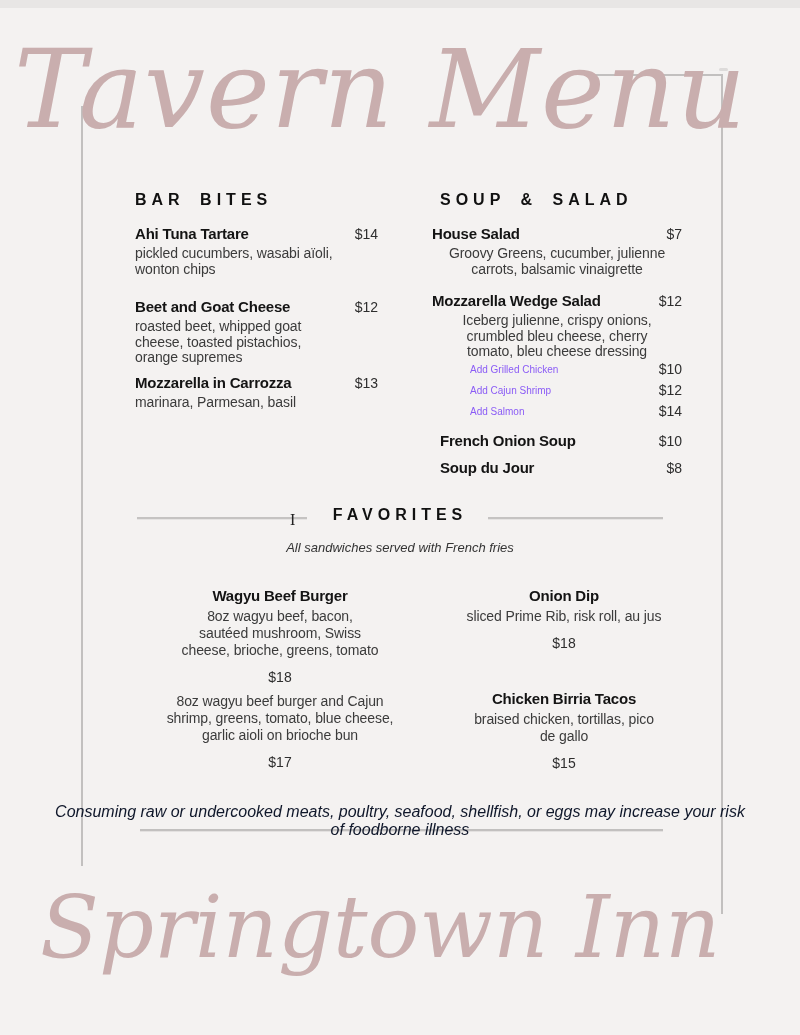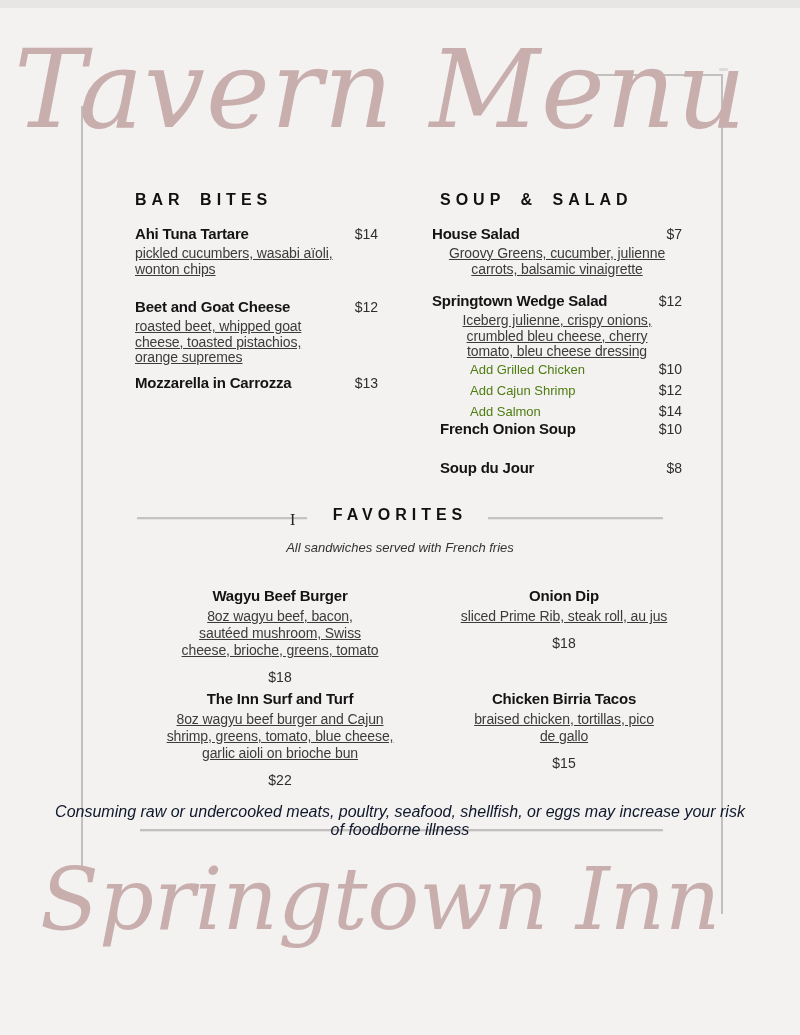--- a/index.html
+++ b/index.html
@@ -9,21 +9,21 @@
     font-family:"Liberation Sans", sans-serif; color:#141414;
   }
 
   
   .script {
     position:absolute; font-family:"DejaVu Serif", cursive;
     font-style:italic; font-weight:400; color:#c9aeae;
     white-space:nowrap; line-height:1; z-index:3; pointer-events:none;
   }
   .script.title  { left:14px;  top:28px;  font-size:108px; letter-spacing:1px; }
-  .script.footer { left:40px;  top:848px; font-size:86px; width:680px; text-align:center; }
+  .script.footer { left:40px;  top:876px; font-size:86px; width:680px; text-align:center; }
 
   
   .line { position:absolute; background:#c2c0bf; z-index:1; }
   .line.left-v   { left:81px;  top:98px;  width:2px;  height:760px; }
   .line.right-v  { left:721px; top:66px;  width:2px;  height:840px; }
   .line.top-h    { left:588px; top:66px;  width:135px; height:2px; }
   .line.bottom-h { left:140px; top:821px; width:523px; height:2px; box-shadow:0 1px 0 #e3e1e0; }
   .line.corner-nub { left:719px; top:60px; width:9px; height:3px; background:#dddbda; border-radius:2px; }
 
   
@@ -32,40 +32,40 @@
     letter-spacing:5px; word-spacing:6px; z-index:2;
   }
 
   
   .item { position:absolute; z-index:2; }
   .item-head { display:flex; justify-content:space-between; align-items:baseline; }
   .item-name { font-size:15px; font-weight:700; letter-spacing:-0.2px; color:#141414; line-height:18px; }
   .item-price { font-size:14px; font-weight:400; color:#2e2e2e; line-height:18px; }
   .item-desc {
     margin-top:3px; font-size:14px; line-height:15.5px; color:#3b3b3b;
-    letter-spacing:-0.1px; white-space:pre-line;text-decoration:underline;
+    letter-spacing:-0.1px; white-space:pre-line;
   }
 
   .col-left  .item { left:135px; width:243px; }
   .col-right .item { left:432px; width:250px;text-align:center; }
   .item.ahi   { top:217px; }
   .item.beet  { top:290px; }
   .item.mozz  { top:366px; }
   .item.house { top:217px; }
   .item.wedge { top:284px; }
 
   
   .addons { position:absolute; left:470px; top:352px; width:212px; z-index:2; }
   .addon-row { display:flex; justify-content:space-between; line-height:19px; margin-bottom:2px; }
-  .addon-name { font-size:13px; color:#4d7c0f;text-align:right; }
+  .addon-name { font-size:10px; color:#8b5cf6;text-align:right; }
   .addon-price { font-size:14px; color:#2e2e2e; }
 
   
   .soup-row { position:absolute; left:440px; width:242px; display:flex; justify-content:space-between; align-items:baseline; z-index:2; }
-  .soup-row.onion { top:412px; }
+  .soup-row.onion { top:424px; }
   .soup-row.dujour { top:451px; }
 
   
   .fav-divider { position:absolute; top:509px; height:2px; background:#c5c3c2; box-shadow:0 1px 0 #e6e4e3; z-index:2; }
   .fav-divider.left  { left:137px; width:170px; }
   .fav-divider.right { left:488px; width:175px; }
   .fav-tick { position:absolute; left:290px; top:503px; font-family:"Liberation Serif", serif; font-size:16px; color:#222; z-index:2; }
   .fav-title { position:absolute; left:300px; top:498px; width:200px; text-align:center;
                font-size:16px; font-weight:700; letter-spacing:5px; color:#111; z-index:2; }
   .fav-note { position:absolute; left:0; top:532px; width:800px; text-align:center;
@@ -115,38 +115,39 @@
       <div class="item-desc">roasted beet, whipped goat
 cheese, toasted pistachios,
 orange supremes</div>
     </div>
 
     <div class="item mozz">
       <div class="item-head">
         <span class="item-name">Mozzarella in Carrozza</span>
         <span class="item-price">$13</span>
       </div>
+      <div class="item-desc">marinara, Parmesan, basil</div>
     </div>
   </div>
 
   <div class="col-right">
     <div class="sec-title" style="left:440px; top:183px;">SOUP &amp; SALAD</div>
 
     <div class="item house">
       <div class="item-head">
         <span class="item-name">House Salad</span>
         <span class="item-price">$7</span>
       </div>
       <div class="item-desc">Groovy Greens, cucumber, julienne
 carrots, balsamic vinaigrette</div>
     </div>
 
     <div class="item wedge">
       <div class="item-head">
-        <span class="item-name">Springtown Wedge Salad</span>
+        <span class="item-name">Mozzarella Wedge Salad</span>
         <span class="item-price">$12</span>
       </div>
       <div class="item-desc">Iceberg julienne, crispy onions,
 crumbled bleu cheese, cherry
 tomato, bleu cheese dressing</div>
     </div>
 
     <div class="addons">
       <div class="addon-row">
         <span class="addon-name">Add Grilled Chicken</span>
@@ -182,30 +183,29 @@
     <div class="fav-item f0">
       <div class="item-name">Wagyu Beef Burger</div>
       <div class="item-desc">8oz wagyu beef, bacon,
 sautéed mushroom, Swiss
 cheese, brioche, greens, tomato</div>
       <div class="fav-price">$18</div>
     </div>
 
     <div class="fav-item f1">
       <div class="item-name">Onion Dip</div>
-      <div class="item-desc">sliced Prime Rib, steak roll, au jus</div>
+      <div class="item-desc">sliced Prime Rib, risk roll, au jus</div>
       <div class="fav-price">$18</div>
     </div>
 
     <div class="fav-item f2">
-      <div class="item-name">The Inn Surf and Turf</div>
       <div class="item-desc">8oz wagyu beef burger and Cajun
 shrimp, greens, tomato, blue cheese,
 garlic aioli on brioche bun</div>
-      <div class="fav-price">$22</div>
+      <div class="fav-price">$17</div>
     </div>
 
     <div class="fav-item f3">
       <div class="item-name">Chicken Birria Tacos</div>
       <div class="item-desc">braised chicken, tortillas, pico
 de gallo</div>
       <div class="fav-price">$15</div>
     </div>
   </div>
 

